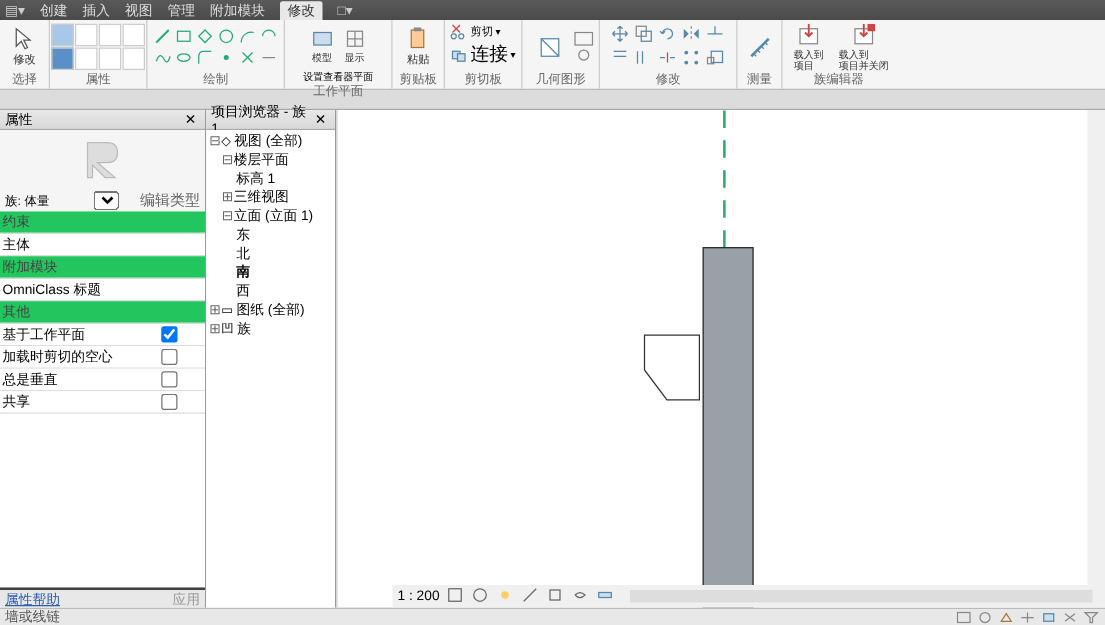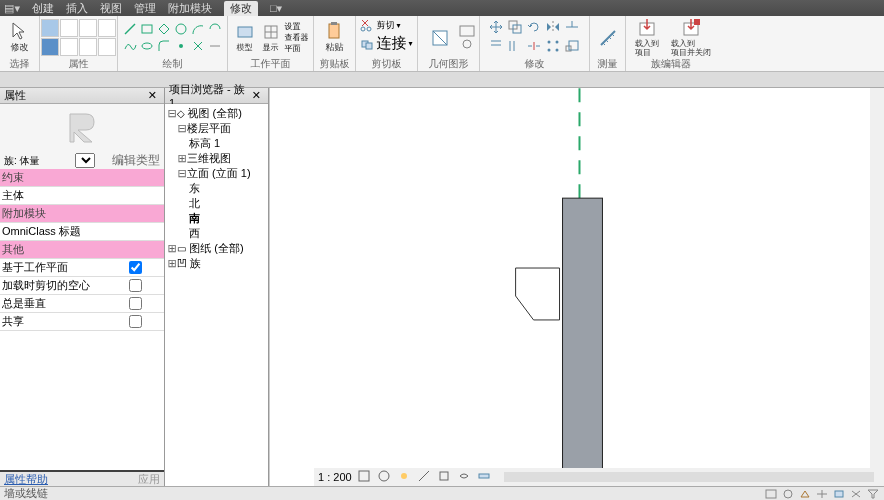--- a/index.html
+++ b/index.html
@@ -25,21 +25,21 @@
 .r-linegrid .lc { width:16px; height:16px; display:flex; align-items:center; justify-content:center; cursor:pointer; }
 svg { display:block; }
 
 
 .mid { display:flex; height:398px; }
 .panel { width:165px; background:#f5f5f5; border-right:1px solid #999; display:flex; flex-direction:column; }
 .panel-hd { height:16px; background:linear-gradient(#e8e8e8,#d8d8d8); border-bottom:1px solid #aaa; display:flex; align-items:center; padding:0 4px; font-size:10px; }
 .panel-hd .x { margin-left:auto; cursor:pointer; padding:0 3px; }
 .big-r { width:40px; height:40px; margin:4px auto; }
 .prop-row { height:18px; display:flex; align-items:center; border-bottom:1px solid #ddd; padding:0 2px; font-size:10px; background:#fff; }
-.prop-row.hd { background:#f9a8d4; font-weight:normal; color:#444; }
+.prop-row.hd { background:#22c55e; font-weight:normal; color:#444; }
 .prop-row input[type=text]{ flex:1; border:none; background:#fff; font-size:10px; min-width:0; }
 .prop-row .k { flex:1; }
 .prop-row .chk { margin-left:auto; margin-right:20px; }
 .sel { width:calc(100% - 8px); margin:2px 4px; font-size:10px; }
 .prop-body { flex:1; overflow:auto; background:#fff; }
 .prop-foot { height:16px; background:#e8e8e8; border-top:2px solid #404040; display:flex; align-items:center; padding:0 4px; font-size:10px; }
 .prop-foot .link { color:#2a5db0; text-decoration:underline; cursor:pointer; }
 .prop-foot .btn { margin-left:auto; color:#999; }
 
 .browser { width:104px; background:#f5f5f5; border-right:1px solid #999; display:flex; flex-direction:column; }
@@ -182,21 +182,21 @@
           <span class="txt" style="font-size:8px">模型</span>
         </div>
       <div class="r-bigbtn" style="width:24px;height:36px">
           <svg class="ico" viewBox="0 0 20 20">
             <rect x="4" y="4" width="12" height="12" fill="none" stroke="#888"></rect>
             <line x1="4" y1="10" x2="16" y2="10" stroke="#888"></line>
             <line x1="10" y1="4" x2="10" y2="16" stroke="#888"></line>
           </svg>
           <span class="txt" style="font-size:8px">显示</span>
         </div>
-      <div style="display:flex;flex-direction:column;gap:0">
+      <div style="display:flex;flex-direction:row;gap:0">
         <div style="font-size:8px;cursor:pointer">设置</div>
         <div style="font-size:8px;cursor:pointer">查看器</div>
         <div style="font-size:8px;cursor:pointer">平面</div>
       </div>
     </div>
     <div class="r-label">工作平面</div>
   </div>
 
   <div class="r-group" style="width:42px">
     <div class="r-body">

